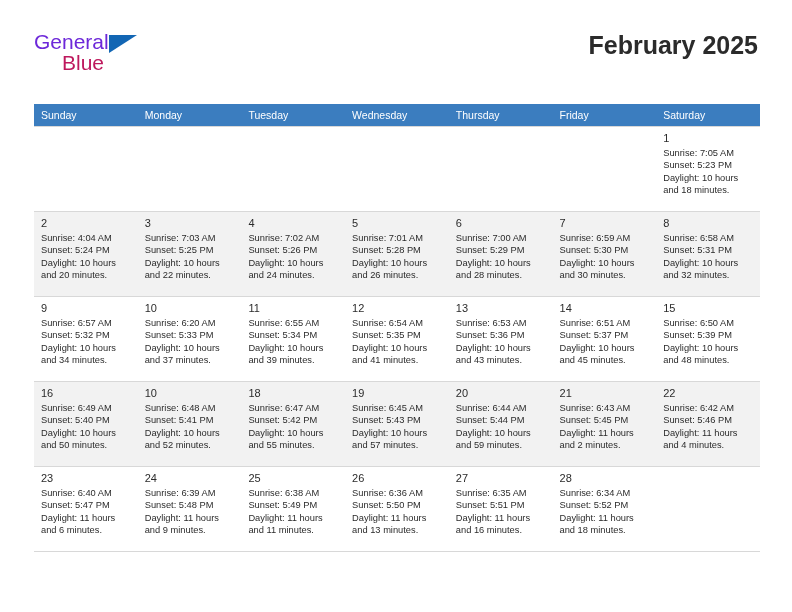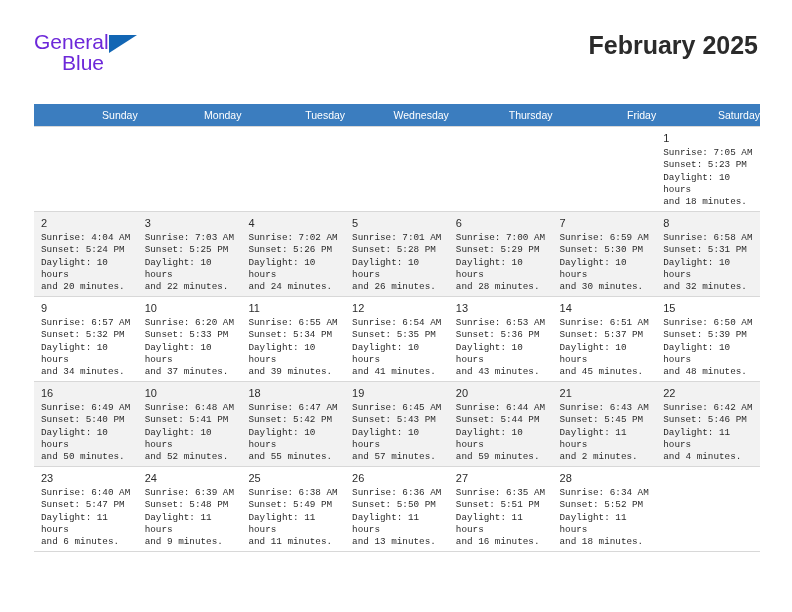--- a/index.html
+++ b/index.html
@@ -52,21 +52,21 @@
     display: inline-block;
     width: 0;
     height: 0;
     border-left: 28px solid #1266b4;
     border-bottom: 18px solid transparent;
     vertical-align: -4px;
     margin-left: 0px;
   }
   .brand-line2 {
     font-size: 21px;
-    color: #6d28d9;
+    color: #be185d;
     line-height: 22px;
     margin-left: 28px;
     margin-top: -2px;
     white-space: nowrap;
   }
   .title-block {
     position: absolute;
     right: 0;
     top: 0;
     text-align: right;
@@ -93,21 +93,21 @@
     top: 104px;
     width: 726px;
     border-collapse: collapse;
     table-layout: fixed;
   }
   .calendar th {
     background: #3b7dbf;
     color: #ffffff;
     font-size: 10.5px;
     font-weight: normal;
-    text-align: right;
+    text-align: left;
     padding: 5px 0 5px 7px;
     height: 12px;
     border: none;
   }
   .calendar td {
     vertical-align: top;
     border: 1px solid #d8d8d8;
     border-left: none;
     border-right: none;
     padding: 0;
@@ -127,21 +127,20 @@
     font-size: 11px;
     color: #2b2b2b;
     line-height: 14px;
     margin-bottom: 2px;
   }
   .detail {
     font-size: 9.3px;
     color: #2b2b2b;
     line-height: 12.3px;
     white-space: pre-line;
-    font-family: Liberation Mono, monospace;
   }
   .empty-cell .cell-inner { padding: 0; }
 </style>
 </head>
 <body>
 
 <div class="page">
 
   <div class="header">
 

